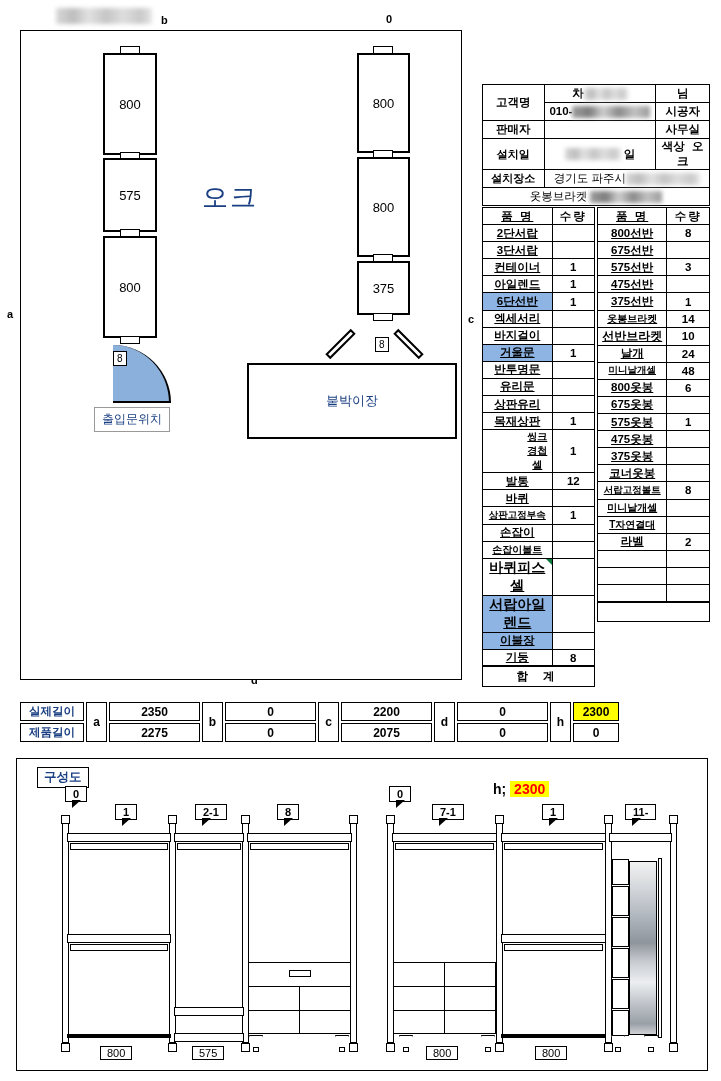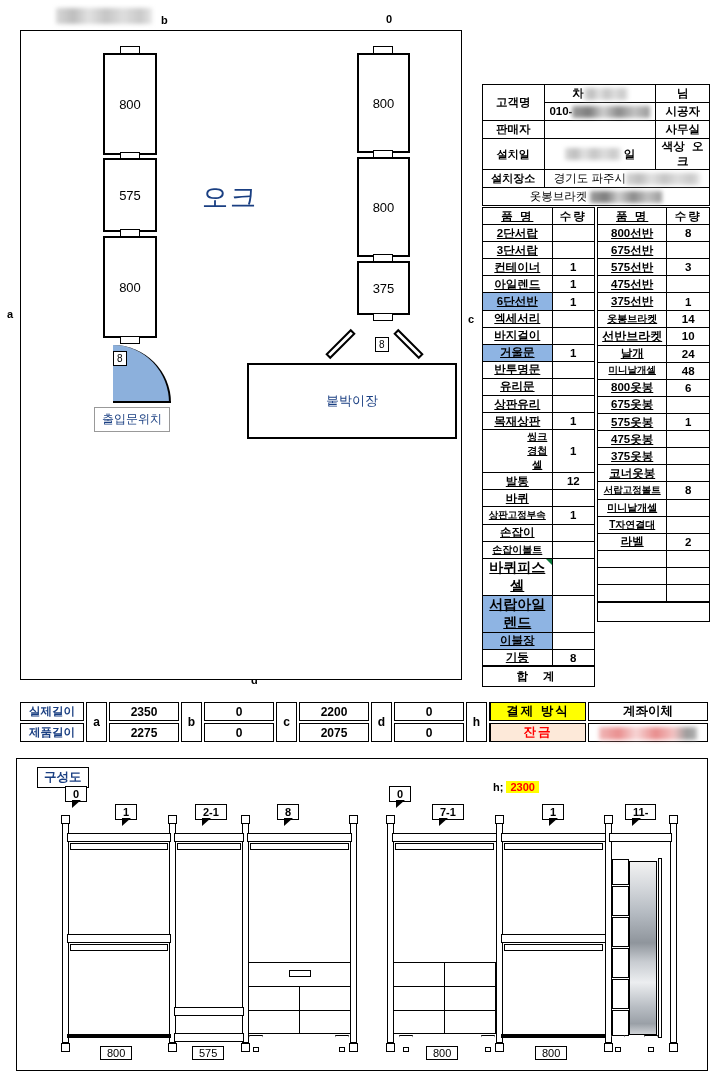--- a/index.html
+++ b/index.html
@@ -134,21 +134,21 @@
 
   
   #len-table { position:absolute; left:18px; top:700px; }
   #len-table td {
     border:1.2px solid #000; font-size:12px; text-align:center;
     color:#000; font-weight:bold; padding:0; height:19px;
     font-family:"Liberation Sans",sans-serif;
   }
   #len-table td.lab { width:64px; font-size:11.5px; color:#1a3f82; }
   #len-table td.ax  { width:21px; }
-  #len-table td.val { width:70px; }
+  #len-table td.val { width:91px; }
   #len-table td.hval{ width:46px; }
   .redtext { color:#ff0000; }
 
   
   #pay-table { position:absolute; left:488px; top:700px; }
   #pay-table td {
     border:1.4px solid #000; font-size:12.5px; text-align:center;
     padding:0; height:19px; font-weight:bold;
     font-family:"Liberation Sans",sans-serif;
   }
@@ -200,21 +200,21 @@
     position:absolute; width:14px;height:13px; background:#fff; border:1.4px solid #000;
     clip-path: polygon(0 0, 100% 0, 62% 100%, 38% 100%);
   }
   .foot-pad { position:absolute; width:6px;height:5px; background:#fff; border:1.4px solid #000; }
   .dimbox {
     position:absolute; border:1.2px solid #000; background:#fff;
     font-size:11px; color:#000; padding:0 6px; font-weight:normal;
     font-family:"Liberation Sans",sans-serif;
   }
   #h-note {
-    position:absolute; font-size:11px; font-weight:bold; color:#000;
+    position:absolute; font-size:14px; font-weight:bold; color:#000;
   }
   #h-note b { background:#ffff00; color:#ff0000; padding:0 4px; }
   .mirror {
     position:absolute;
     background: linear-gradient(180deg,#f2f2f2 0%, #d6d9dd 14%, #b4bac1 30%, #8f959c 47%,
                 #c8ccd1 58%, #eceef0 70%, #b9bec4 84%, #9aa0a7 94%, #cfd2d6 100%);
     border:1.4px solid #000;
   }
   .shelf-slot {
     position:absolute; background:#fff; border:1.3px solid #000;
@@ -551,34 +551,20 @@
       <td class="lab">제품길이</td>
       <td class="val">2275</td>
       <td class="val">0</td>
       <td class="val">2075</td>
       <td class="val">0</td>
       <td class="hval">0</td>
     </tr>
   </tbody>
     </table>
 
-  <table id="pay-table">
-    <tbody>
-        <tr>
-      <td class="k pay-yellow">결제 방식</td>
-      <td class="v">계좌이체</td>
-    </tr>
-    <tr>
-      <td class="k pay-peach">잔금</td>
-      <td class="v">
-        <span class="blur blur-pink" style="width:98px;height:13px;"></span>
-      </td>
-    </tr>
-  </tbody>
-    </table>
 
   <div id="elev-box">
 
     <div id="comp-label">구성도</div>
     <div id="h-note" style="left:476px; top:22px;">
       <span>h;</span>
       <b>2300</b>
     </div>
 
     <div class="callout" style="left:48px; top:27px;">0</div>

